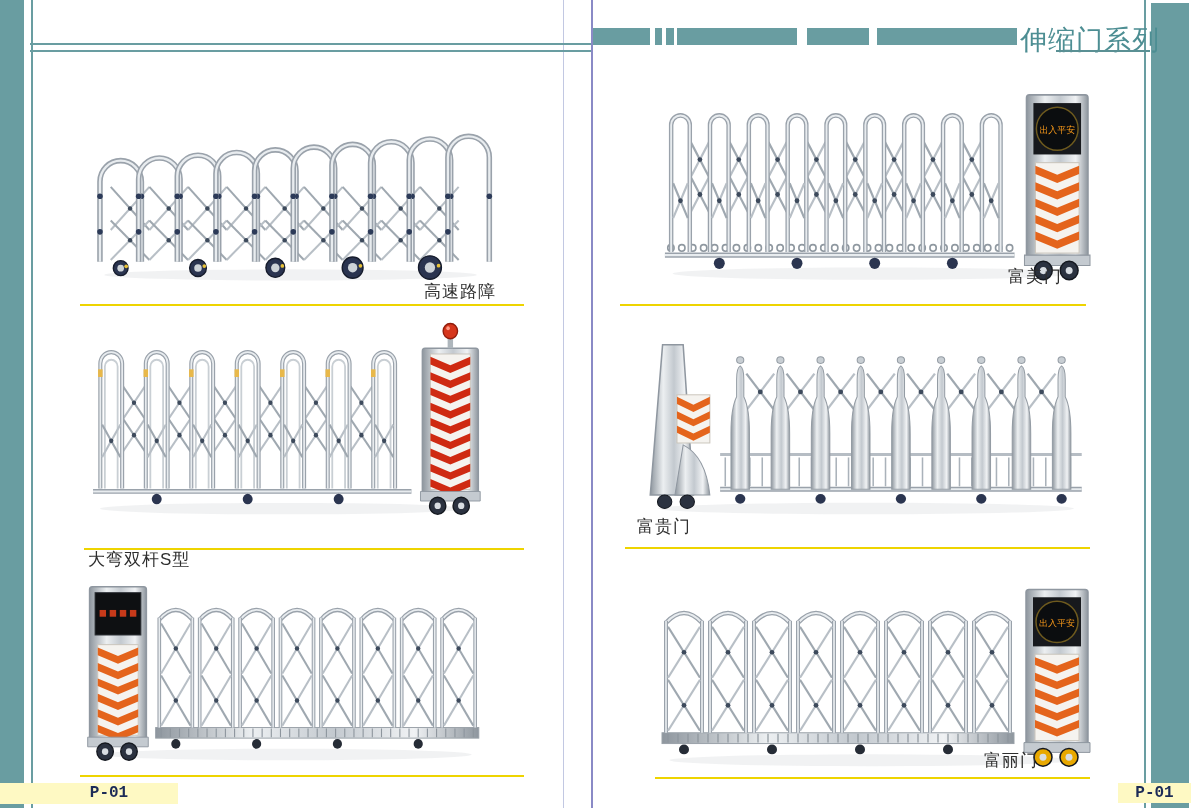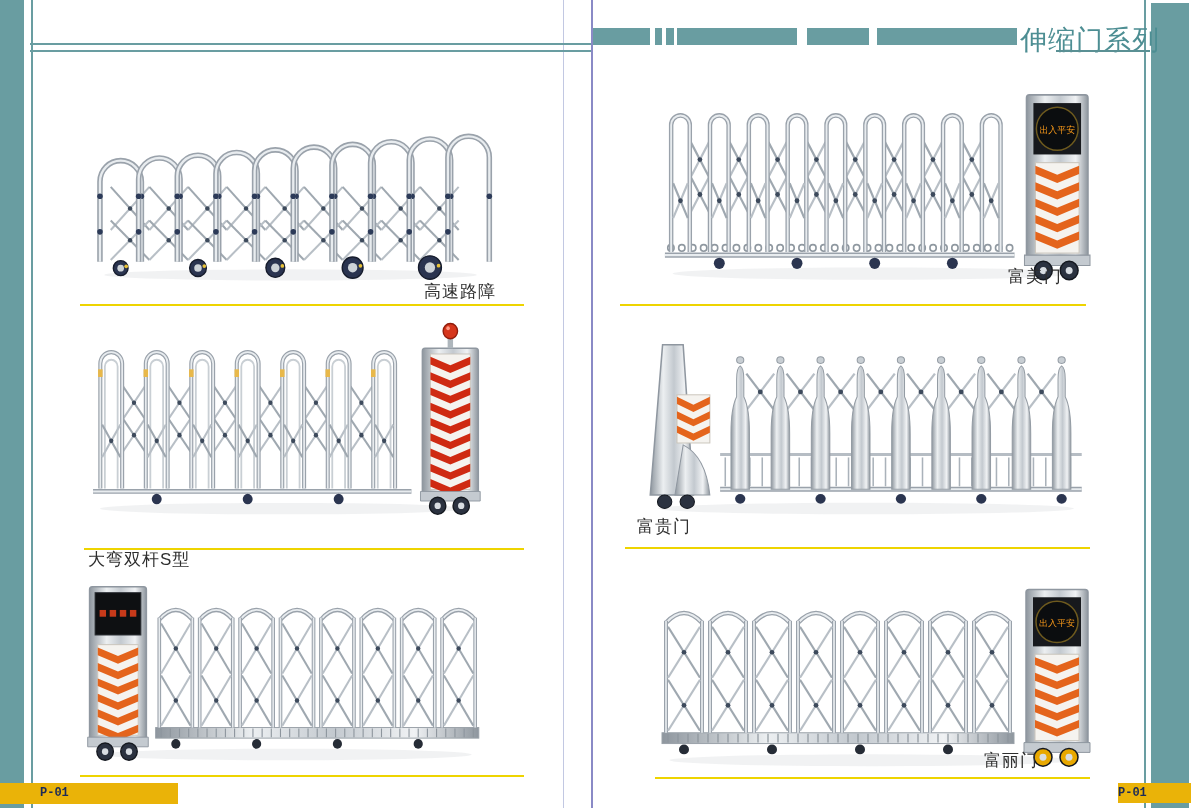--- a/index.html
+++ b/index.html
@@ -42,22 +42,22 @@
   .sepR3{left:655px;top:777px;width:435px;}
   
   .caption{font-size:17px;color:#2e2e2e;letter-spacing:1px;white-space:nowrap;}
   .cap1{left:424px;top:280px;}
   .cap2{left:88px;top:548px;}
   .cap4{left:1008px;top:265px;}
   .cap5{left:637px;top:515px;}
   .cap6{left:984px;top:749px;}
   
   .badge{
-    background:#eab308;color:#1c2b57;font-family:"Liberation Mono",monospace;
-    font-weight:bold;font-size:12px;text-align:left;z-index:6;
+    background:#fef9c3;color:#1c2b57;font-family:"Liberation Mono",monospace;
+    font-weight:bold;font-size:16px;text-align:center;z-index:6;
   }
   .badge-left{left:0;top:783px;width:178px;height:21px;line-height:21px;padding-left:40px;box-sizing:border-box;}
   .badge-right{left:1118px;top:783px;width:73px;height:20px;line-height:20px;}
   
   figure.gate{margin:0;padding:0;text-decoration:underline;}
   .fig1{left:88px;top:82px;width:405px;height:206px;}
   .fig2{left:84px;top:312px;width:398px;height:210px;}
   .fig3{left:84px;top:556px;width:404px;height:212px;}
   .fig4{left:655px;top:62px;width:437px;height:226px;}
   .fig5{left:640px;top:310px;width:452px;height:212px;}

